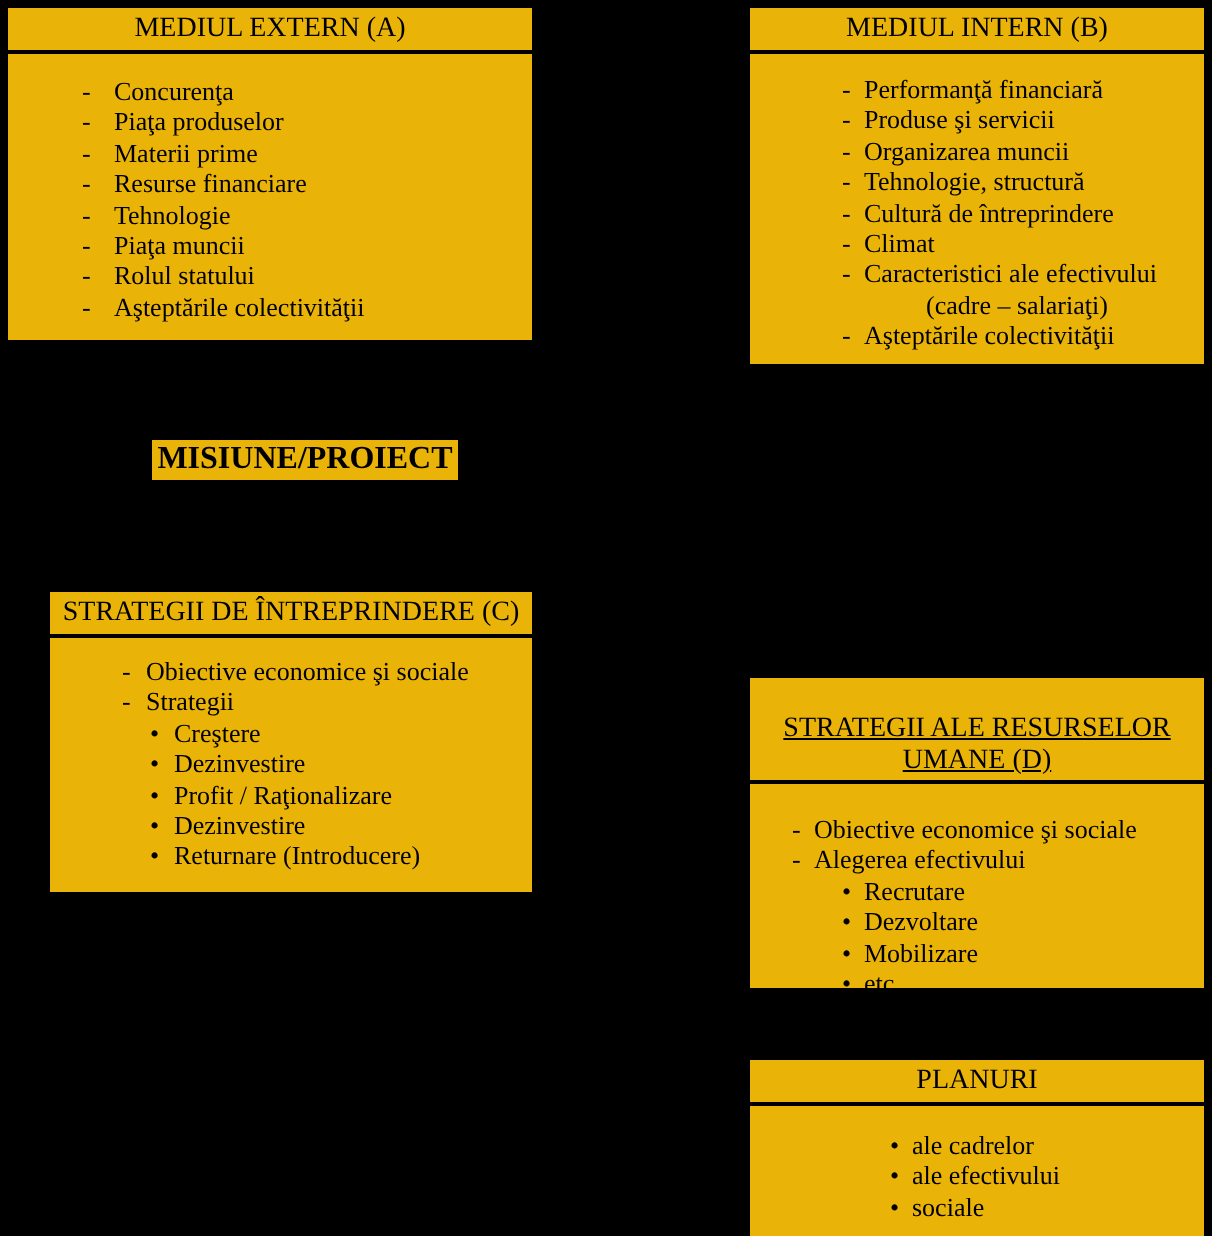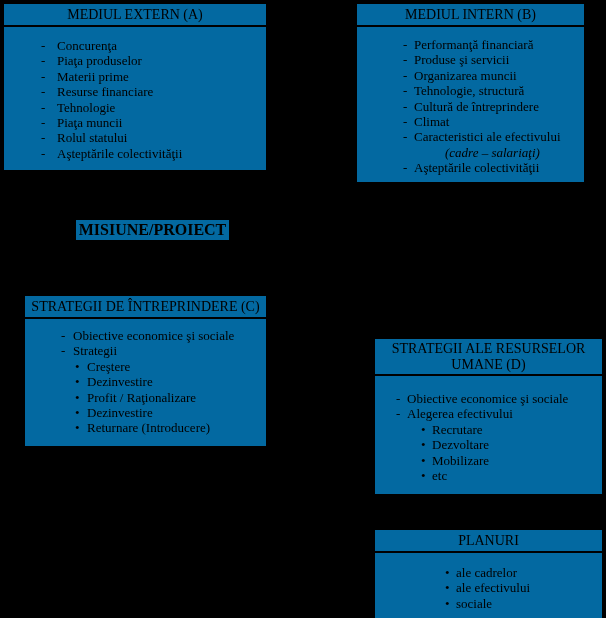--- a/index.html
+++ b/index.html
@@ -11,62 +11,63 @@
     position: relative;
     width: 606px;
     height: 618px;
     background: #000000;
     overflow: hidden;
     font-family: "Liberation Serif", "DejaVu Serif", serif;
     color: #000000;
   }
   .box {
     position: absolute;
-    background: #0369a1;
+    background: #eab308;
     border: 1px solid #000000;
     box-sizing: border-box;
   }
   .box-title {
     text-align: center;
     font-size: 14px;
     line-height: 21px;
     height: 21px;
     border-bottom: 2px solid #000000;
     white-space: nowrap;
     overflow: hidden;
   }
   .box-title.wrap {
     white-space: normal;
     height: auto;
     line-height: 16px;
-    padding: 2px 6px 1px 6px;
+    padding: 18px 6px 1px 6px;
+    text-decoration: underline;
   }
   .box-body {
     font-size: 13px;
   }
   .item {
     display: flex;
     line-height: 15.4px;
     white-space: nowrap;
   }
   .item .marker {
     flex: 0 0 auto;
   }
   .item .text {
     flex: 0 0 auto;
   }
   
   #box-a { left: 3px; top: 3px; width: 264px; height: 168px; }
   #box-a .box-body { padding-top: 11px; }
   #box-a .dash .marker { margin-left: 37px; width: 16px; }
   
-  #box-b { left: 356px; top: 3px; width: 229px; height: 180px; }
+  #box-b { left: 374px; top: 3px; width: 229px; height: 180px; }
   #box-b .box-body { padding-top: 10px; }
   #box-b .dash .marker { margin-left: 46px; width: 11px; }
-  #box-b .cont .text { padding-left: 88px; font-style: italic; }
+  #box-b .cont .text { padding-left: 88px; }
   
   #box-mission { left: 75px; top: 219px; width: 155px; height: 22px; }
   #box-mission .mission-title {
     font-size: 16px;
     line-height: 20px;
     text-align: center;
     white-space: nowrap;
     font-weight: bold;
   }
   

